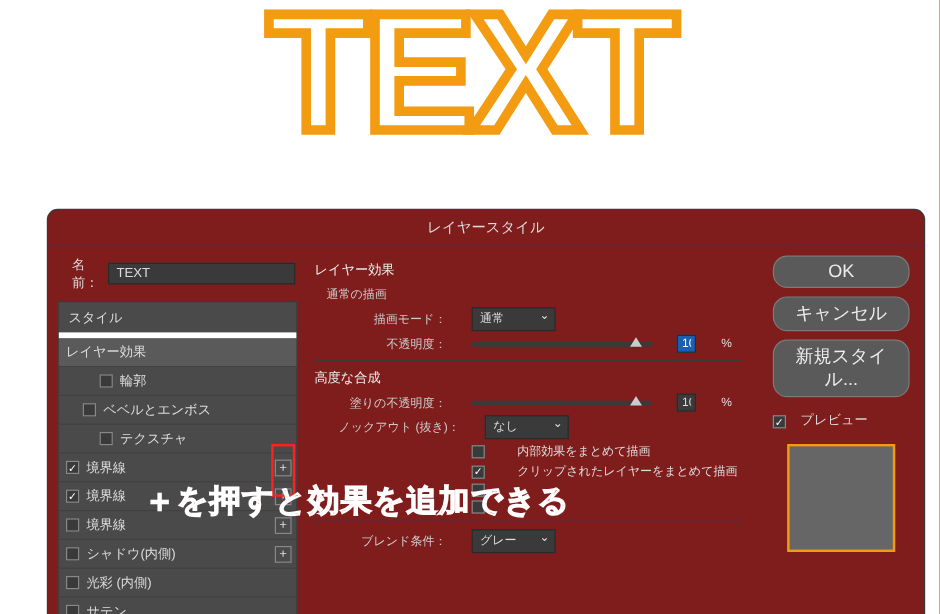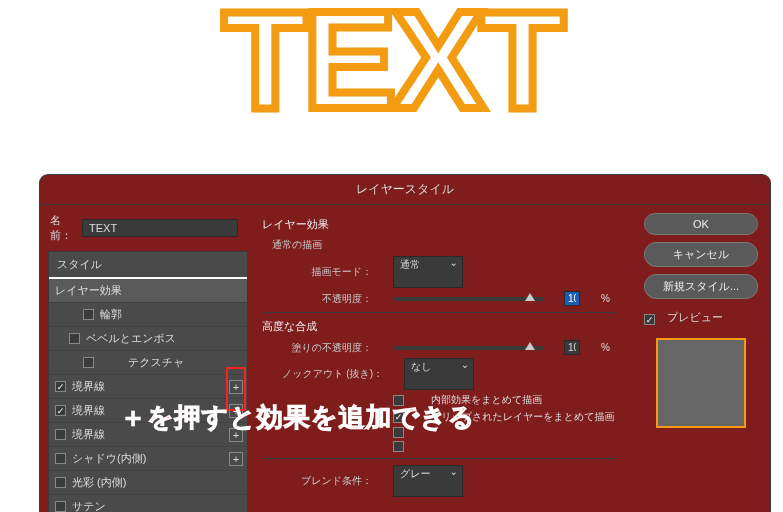--- a/index.html
+++ b/index.html
@@ -1,45 +1,45 @@
 <!DOCTYPE html>
 <html><head>
 <meta charset="utf-8">
 <style>
 *{box-sizing:border-box;margin:0;padding:0;font-family:"Hiragino Sans","Meiryo",sans-serif}
 body{background:#fff;width:783px;height:512px;position:relative;overflow:hidden}
 .big-text{position:absolute;top:-10px;left:0;right:0;text-align:center;font-size:140px;font-weight:900;color:#fff;-webkit-text-stroke:8px #f39c12;letter-spacing:-5px;line-height:1}
 .dialog{position:absolute;top:175px;left:40px;right:13px;bottom:0;background:#7f1d1d;border-radius:8px 8px 0 0;color:#ddd;font-size:11px;overflow:hidden;box-shadow:0 0 0 1px #3a3a3a}
 .titlebar{text-align:center;padding:6px;color:#ddd;font-size:12px;border-bottom:1px solid #3a3a3a}
 .body{display:flex;height:calc(100% - 30px)}
-.name-row{display:flex;align-items:center;padding:8px 10px;gap:8px}
+.name-row{display:flex;align-items:center;padding:8px 20px;gap:8px}
 .name-row input{background:#3a3a3a;border:1px solid #2a2a2a;color:#ddd;padding:2px 6px;width:200px;font-size:11px}
 .left-col{width:208px;display:flex;flex-direction:column}
 .sidebar{background:#4a4a4a;border:1px solid #3a3a3a;margin:0 0 0 8px;flex:1}
-.side-head{padding:5px 8px;border-bottom:2px solid #ffffff;font-size:11px}
+.side-head{padding:5px 8px;border-bottom:5px solid #ffffff;font-size:11px}
 .side-item{display:flex;align-items:center;padding:4px 6px;border-bottom:1px solid #414141;position:relative}
 .side-item.sel{background:#5a5a5a}
 .side-item.sub{padding-left:20px}
 .cb{width:11px;height:11px;border:1px solid #888;margin-right:6px;display:inline-flex;align-items:center;justify-content:center;font-size:9px;background:#3a3a3a}
 .cb.on::after{content:"✓";color:#fff}
 .plus{position:absolute;right:4px;width:14px;height:14px;border:1px solid #888;display:flex;align-items:center;justify-content:center;font-size:11px;cursor:pointer;background:#4a4a4a}
 .red-box{position:absolute;right:1px;top:0;width:20px;height:44px;border:2px solid #ff2020;pointer-events:none}
 .center{flex:1;padding:8px 14px}
 .sec-title{margin:4px 0 6px;color:#eee}
 .sec-sub{margin:2px 0 4px 10px;color:#ccc;font-size:10px}
 .row{display:flex;align-items:center;gap:21px;margin:3px 0 3px 20px;font-size:10px}
 .row label{min-width:90px;text-align:right;color:#ccc}
-.sel-box{background:#3a3a3a;border:1px solid #2a2a2a;color:#ddd;padding:1px 18px 15px 6px;position:relative;min-width:70px;font-size:10px}
+.sel-box{background:#3a3a3a;border:1px solid #2a2a2a;color:#ddd;padding:1px 18px 3px 6px;position:relative;min-width:70px;font-size:10px}
 .sel-box::after{content:"⌄";position:absolute;right:4px;top:0}
 .slider{flex:1;height:4px;background:#3a3a3a;position:relative;max-width:150px}
 .slider .thumb{position:absolute;right:8px;top:-4px;width:0;height:0;border-left:5px solid transparent;border-right:5px solid transparent;border-bottom:8px solid #ccc}
 .num-input{background:#3a3a3a;border:1px solid #2a2a2a;color:#ddd;width:16px;padding:1px 3px;font-size:10px;text-align:right}
 .num-input.hl{background:#1a5fb4;color:#fff}
 .right{width:138px;padding:8px 12px;display:flex;flex-direction:column;gap:7px;align-items:stretch}
-.btn{background:#5a5a5a;border:1px solid #7a7a7a;border-radius:12px;padding:4px 8px;color:#eee;text-align:center;font-size:11px;cursor:pointer}
+.btn{background:#5a5a5a;border:1px solid #7a7a7a;border-radius:12px;padding:4px 8px;color:#eee;text-align:center;font-size:15px;cursor:pointer}
 .prev-row{display:flex;align-items:flex-end;gap:6px;margin-top:4px}
 .preview-box{width:90px;height:90px;border:2px solid #f39c12;background:#666;margin-top:6px;align-self:center}
 .hr{border-top:1px solid #3a3a3a;margin:6px 0}
 .annotation{position:absolute;top:400px;left:120px;font-size:26px;font-weight:900;color:#ff2020;-webkit-text-stroke:1px #fff;letter-spacing:1px;pointer-events:none}
 </style>
 </head>
 <body>
 
 <div class="big-text">TEXT</div>
 
@@ -58,21 +58,21 @@
               <span>レイヤー効果</span>
             </div>
             <div class="side-item sub" style="padding-left: 34px;">
               <span class="cb"></span>
               <span>輪郭</span>
             </div>
             <div class="side-item sub">
               <span class="cb"></span>
               <span>ベベルとエンボス</span>
             </div>
-            <div class="side-item sub" style="padding-left: 34px; gap: 28px;">
+            <div class="side-item sub" style="padding-left: 34px;">
               <span class="cb"></span>
               <span>テクスチャ</span>
             </div>
             <div class="side-item">
               <span class="cb on"></span>
               <span>境界線</span>
               <span class="plus">+</span>
             </div>
             <div class="side-item">
               <span class="cb on"></span>

